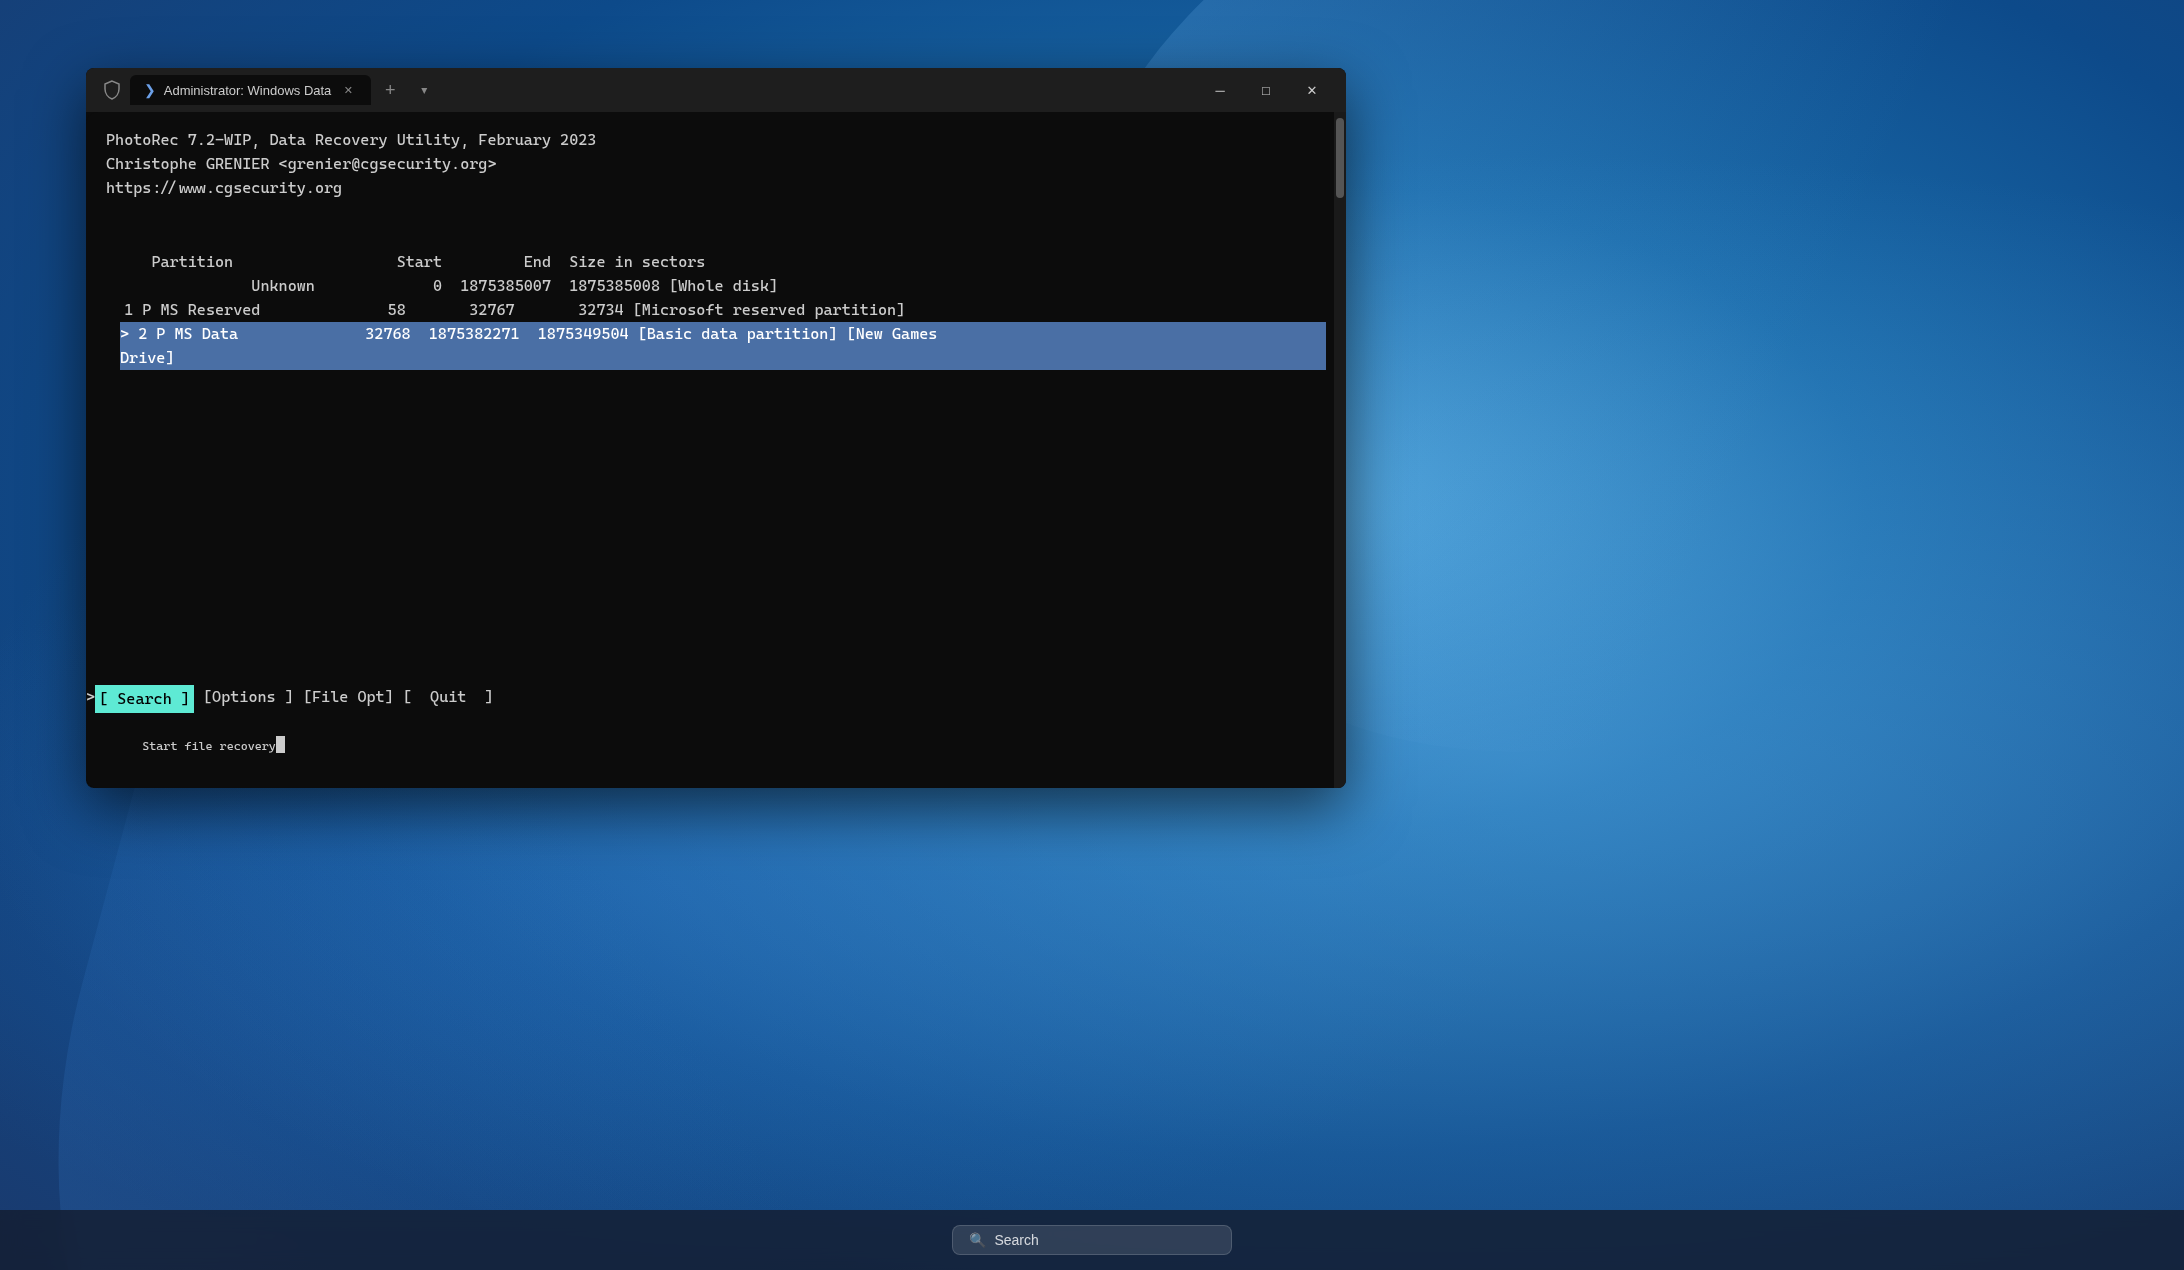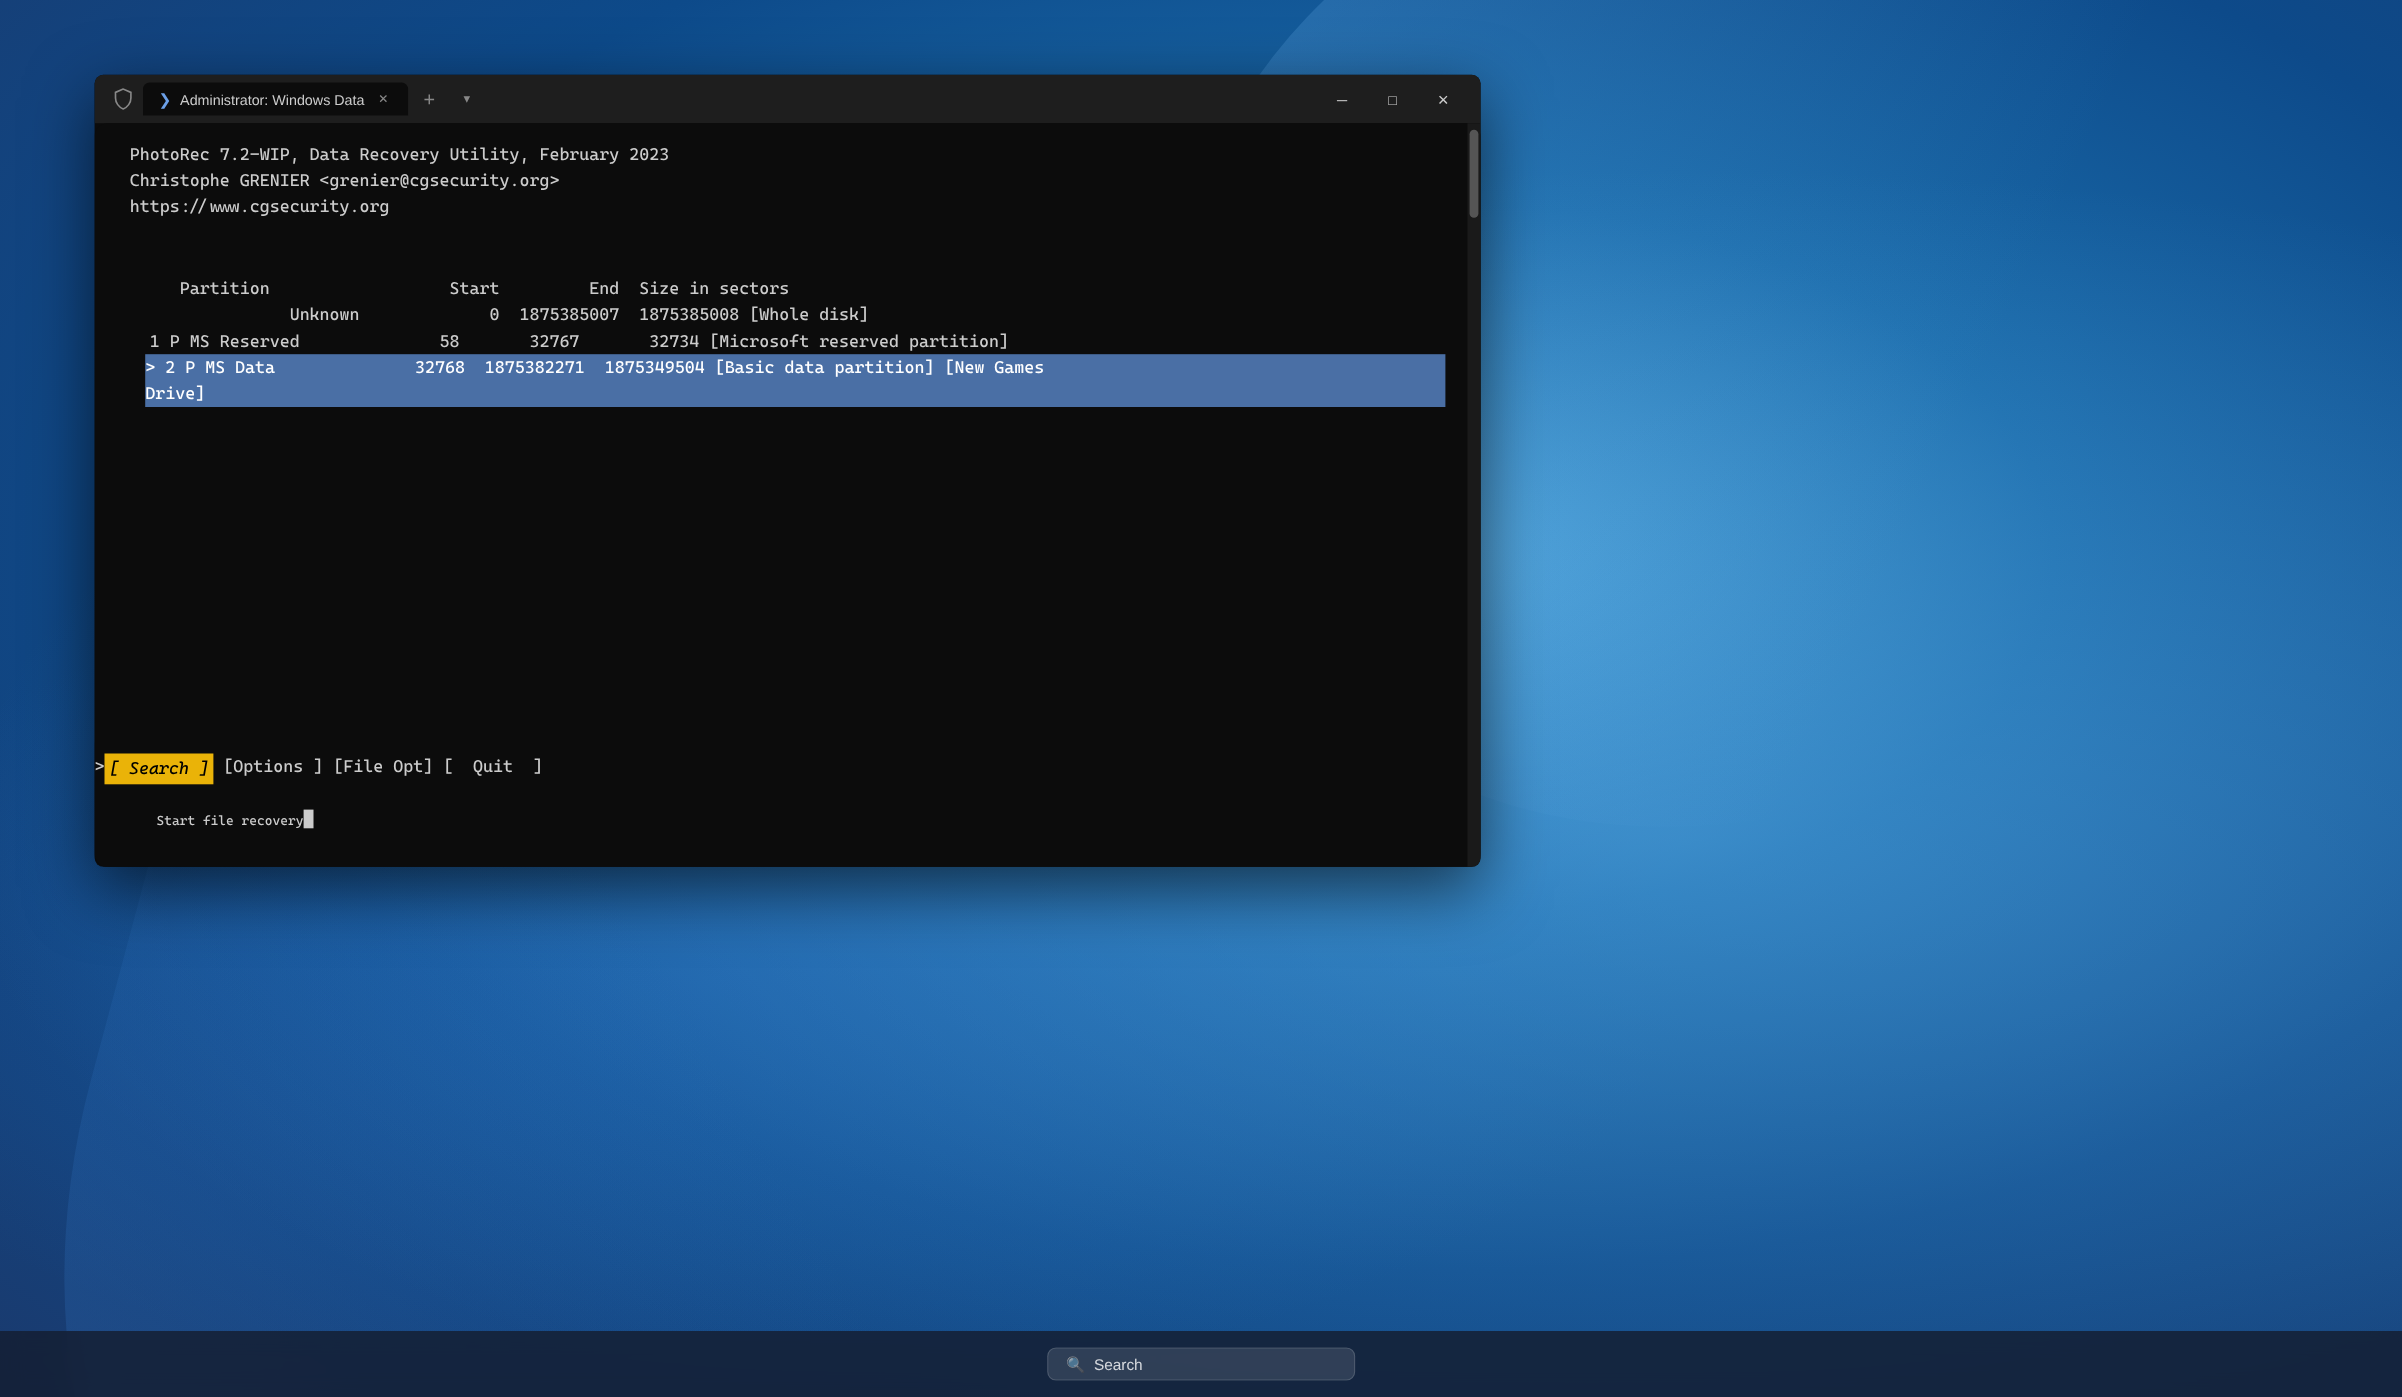--- a/index.html
+++ b/index.html
@@ -210,21 +210,21 @@
       right: 2px;
       top: 6px;
       width: 8px;
       height: 80px;
       background: #555;
       border-radius: 4px;
     }
 
     
     .terminal-body {
-      padding: 16px 32px;
+      padding: 16px 20px;
       font-family: 'Cascadia Code', 'Consolas', 'Courier New', monospace;
       font-size: 15.5px;
       line-height: 1.55;
       color: #cccccc;
       background: #0c0c0c;
       height: calc(100% - 44px);
       overflow: hidden;
       position: relative;
       border-radius: 12px;
     }
@@ -265,24 +265,23 @@
       display: flex;
       gap: 0;
       font-family: 'Cascadia Code', 'Consolas', 'Courier New', monospace;
       font-size: 15.5px;
       color: #cccccc;
       padding-left: 0;
       white-space: pre;
     }
 
     .btn-search {
-      background: #eab308;
+      background: #5eead4;
       color: #000000;
       padding: 2px 4px;
-      font-style: italic;
     }
 
     .bottom-hint {
       font-family: 'Cascadia Code', 'Consolas', 'Courier New', monospace;
       font-size: 12px;
       color: #cccccc;
       text-align: left;
       padding-top: 4px;
       white-space: pre;
     }

